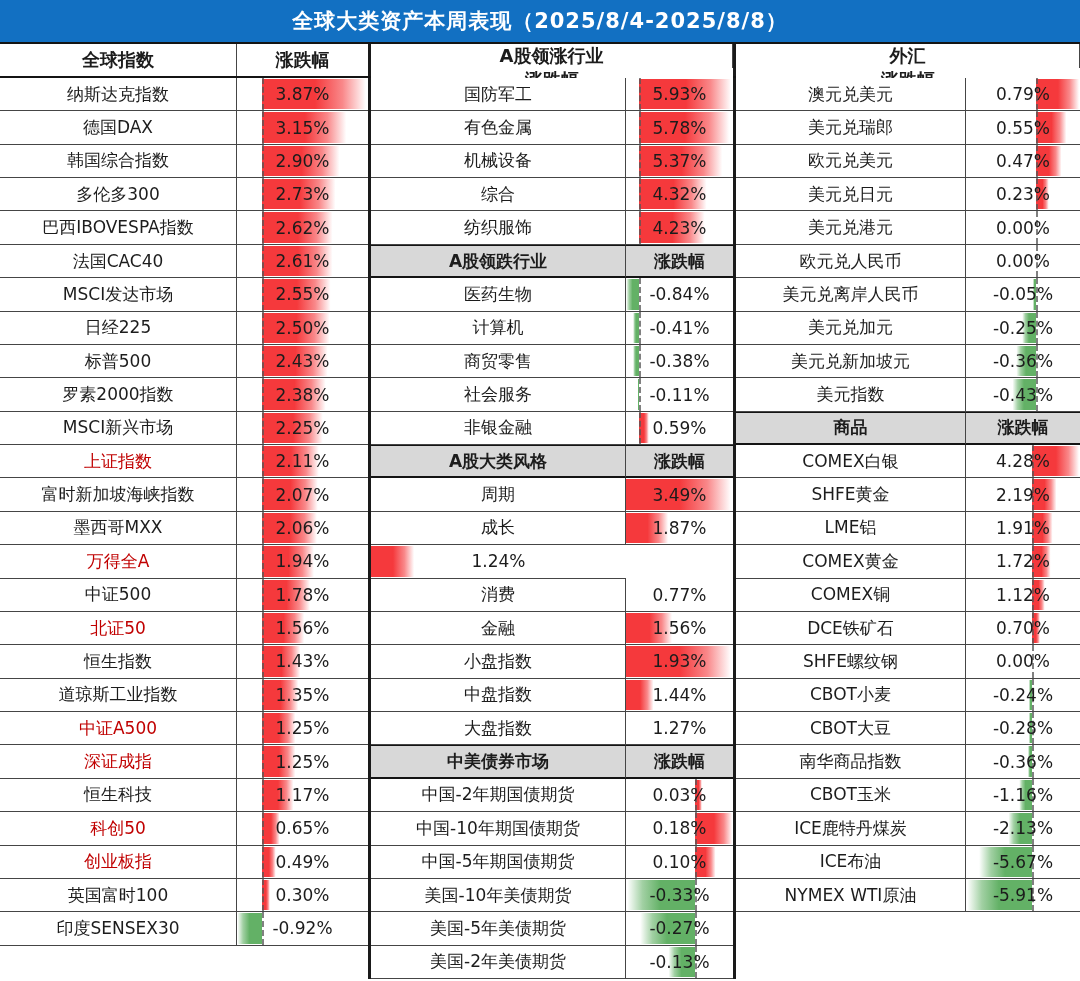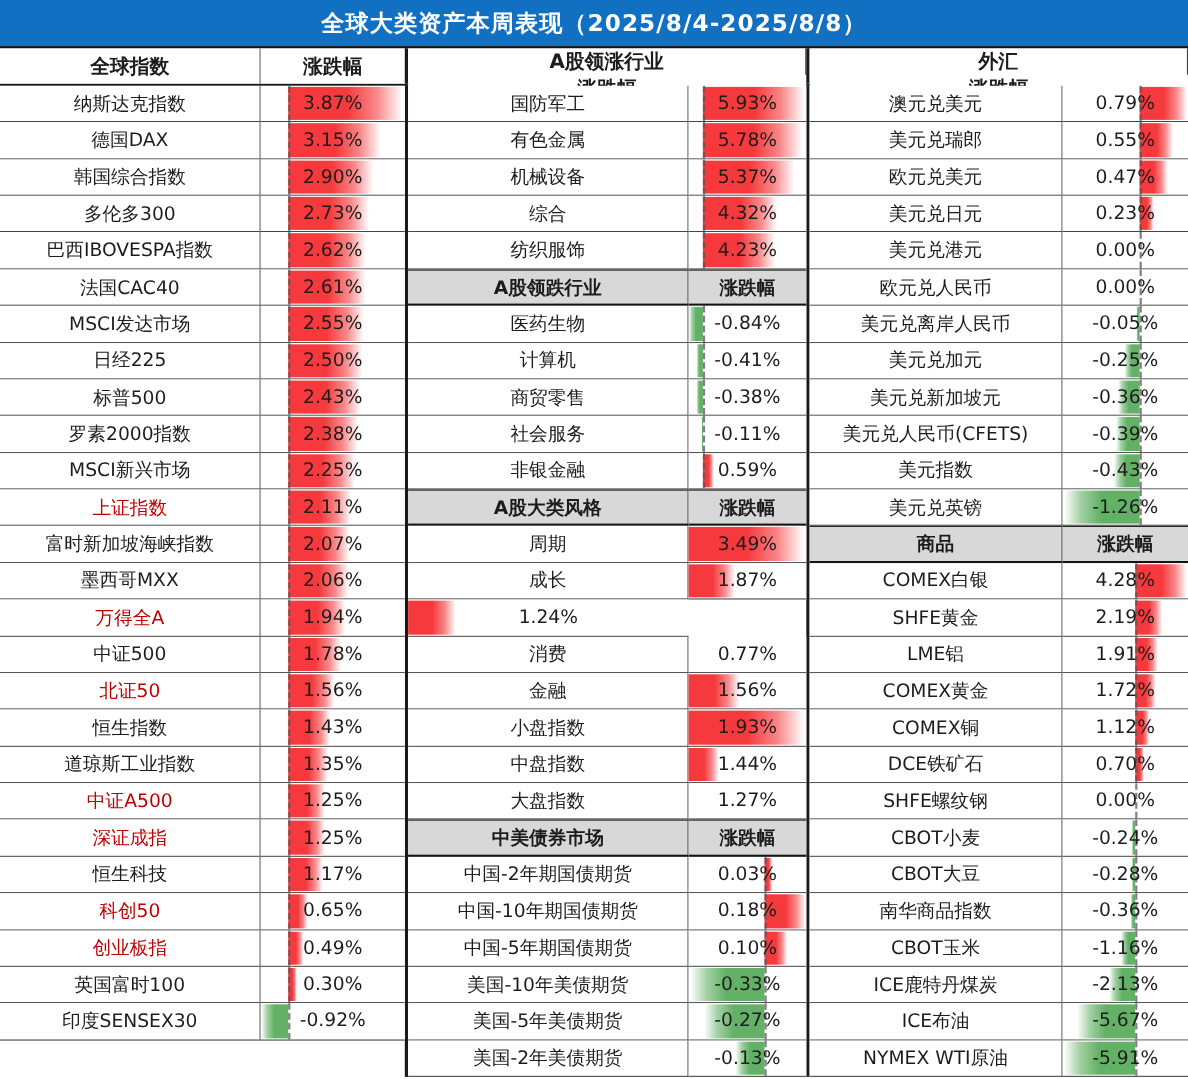--- a/index.html
+++ b/index.html
@@ -677,46 +677,26 @@
             <div class="txt">美元兑新加坡元</div>
           </div>
           <div class="cell">
             <div class="bar" style="left: 43.9024%; width: 17.561%; background: linear-gradient(270deg, rgb(99, 177, 102) 0%, rgb(99, 177, 102) 50%, rgba(99, 177, 102, 0.6) 76%, rgba(99, 177, 102, 0) 98%);"></div>
             <div class="axis" style="left: 61.4634%;"></div>
             <div class="txt">-0.36%</div>
           </div>
         </div>
         <div class="row">
           <div class="cell name">
-            <div class="txt">美元兑人民币(CFETS)</div>
-          </div>
-          <div class="cell">
-            <div class="bar" style="left: 42.439%; width: 19.0244%; background: linear-gradient(270deg, rgb(99, 177, 102) 0%, rgb(99, 177, 102) 50%, rgba(99, 177, 102, 0.6) 76%, rgba(99, 177, 102, 0) 98%);"></div>
-            <div class="axis" style="left: 61.4634%;"></div>
-            <div class="txt">-0.39%</div>
-          </div>
-        </div>
-        <div class="row">
-          <div class="cell name">
             <div class="txt">美元指数</div>
           </div>
           <div class="cell">
             <div class="bar" style="left: 40.4878%; width: 20.9756%; background: linear-gradient(270deg, rgb(99, 177, 102) 0%, rgb(99, 177, 102) 50%, rgba(99, 177, 102, 0.6) 76%, rgba(99, 177, 102, 0) 98%);"></div>
             <div class="axis" style="left: 61.4634%;"></div>
             <div class="txt">-0.43%</div>
-          </div>
-        </div>
-        <div class="row">
-          <div class="cell name">
-            <div class="txt">美元兑英镑</div>
-          </div>
-          <div class="cell">
-            <div class="bar" style="left: 0%; width: 61.4634%; background: linear-gradient(270deg, rgb(99, 177, 102) 0%, rgb(99, 177, 102) 50%, rgba(99, 177, 102, 0.6) 76%, rgba(99, 177, 102, 0) 98%);"></div>
-            <div class="axis" style="left: 61.4634%;"></div>
-            <div class="txt">-1.26%</div>
           </div>
         </div>
         <div class="row sub">
           <div class="cell name">
             <div class="txt">商品</div>
           </div>
           <div class="cell">
             <div class="txt">涨跌幅</div>
           </div>
         </div>

